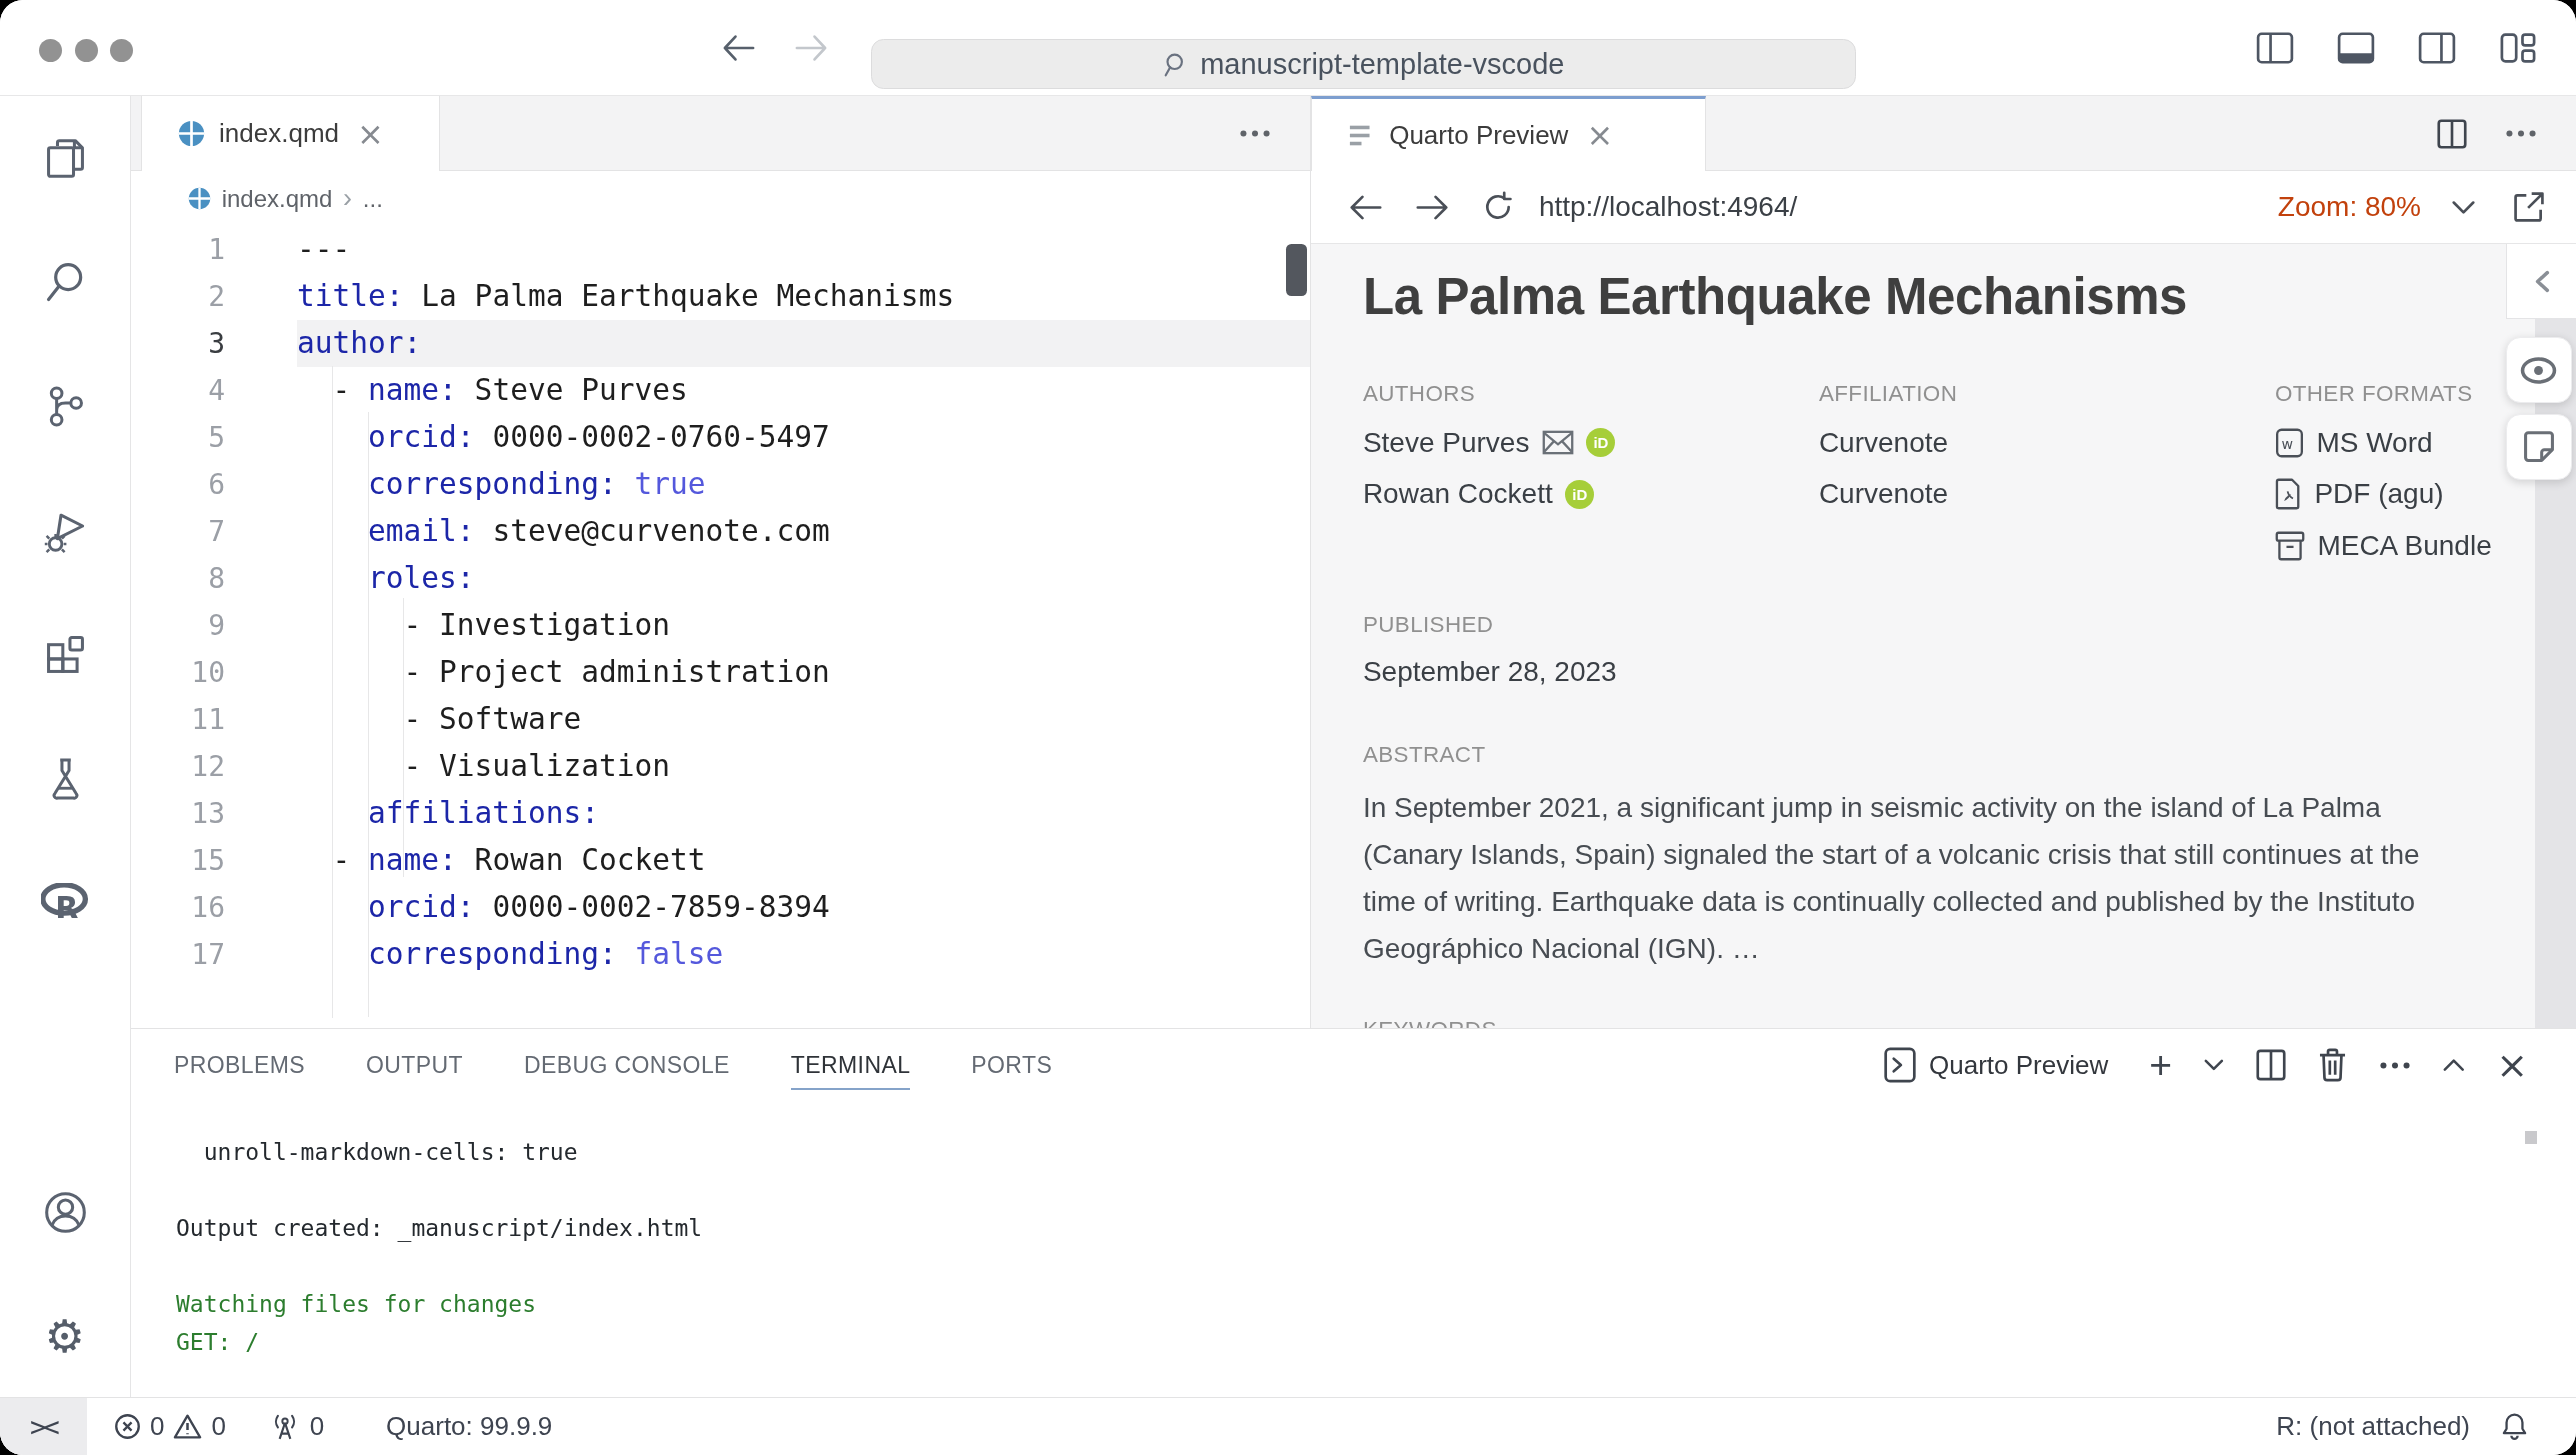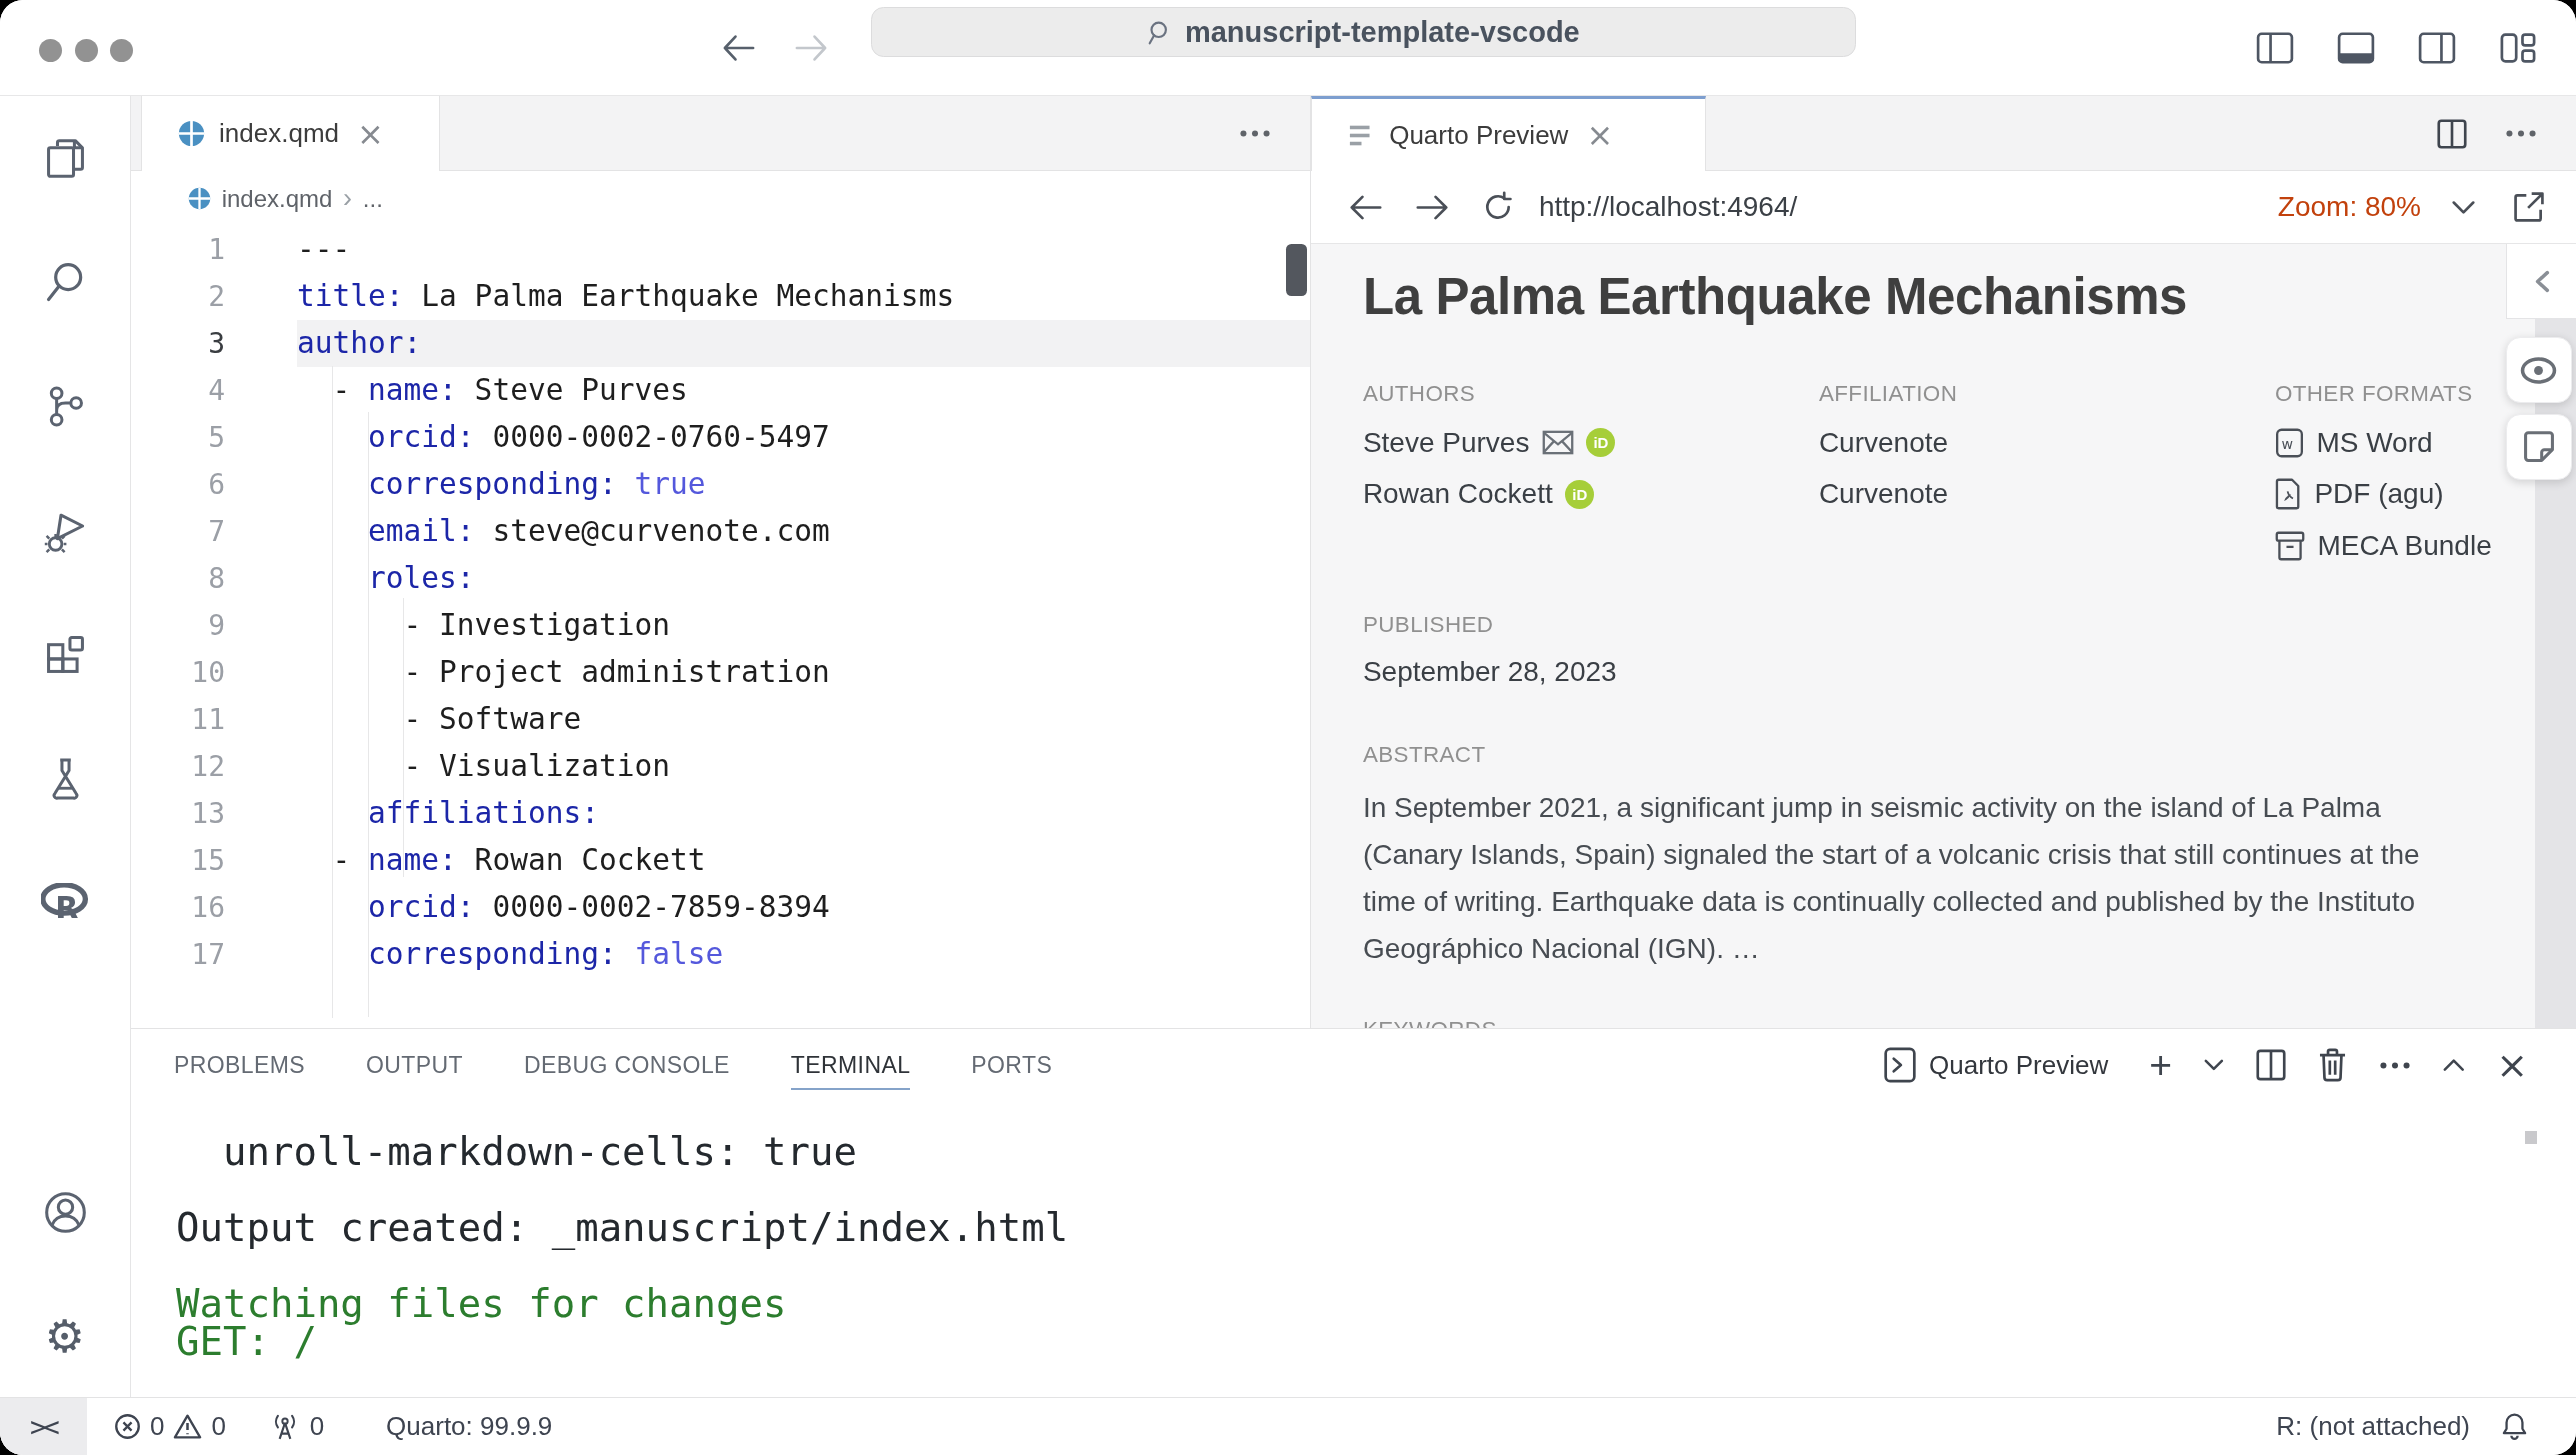--- a/index.html
+++ b/index.html
@@ -4,23 +4,23 @@
 <style>
   html,body{margin:0;padding:0;background:#000;}
   .window{position:relative;width:2576px;height:1455px;background:#ffffff;border-radius:23px;
     overflow:hidden;font-family:"Liberation Sans",sans-serif;color:#3c3c3c;}
   svg{display:block;}
   
   .titlebar{position:relative;height:95px;border-bottom:0.9px solid #e7e7e8;background:#fff;}
   .dots{position:absolute;left:39px;top:39px;display:flex;gap:12.5px;}
   .dot{width:23px;height:23px;border-radius:50%;background:#929292;}
   .navarrows{position:absolute;left:721px;top:0;height:95px;display:flex;align-items:center;gap:36px;}
-  .searchpill{position:absolute;left:871px;top:7px;width:985px;height:50px;background:#ececec;
+  .searchpill{position:absolute;left:871px;top:39px;width:985px;height:50px;background:#ececec;
     border:1.8px solid #dcdcdd;border-radius:12.5px;display:flex;align-items:center;justify-content:center;
-    gap:10.7px;font-size:29px;color:#49525e;box-sizing:border-box;font-weight:bold;}
+    gap:10.7px;font-size:29px;color:#49525e;box-sizing:border-box;}
   .wincontrols{position:absolute;right:39px;top:0;height:95px;display:flex;align-items:center;gap:43px;}
   
   .main{position:absolute;top:96px;left:0;right:0;bottom:57px;display:flex;}
   .activitybar{width:130px;border-right:0.9px solid #e5e5e6;display:flex;flex-direction:column;background:#fff;flex:none;}
   .abicon{height:124px;display:flex;align-items:center;justify-content:center;}
   .ab-bottom{margin-top:auto;}
   .rightside{flex:1;display:flex;flex-direction:column;min-width:0;}
   .editors{height:932px;display:flex;flex:none;}
   .editorcol{width:1179px;flex:none;display:flex;flex-direction:column;}
   .vdiv{width:0.9px;background:#e3e3e4;flex:none;}
@@ -74,21 +74,21 @@
   
   .panel{flex:1;border-top:0.9px solid #e3e3e4;display:flex;flex-direction:column;position:relative;background:#fff;min-height:0;}
   .panelheader{height:72px;display:flex;align-items:center;padding-left:43px;gap:61px;flex:none;position:relative;}
   .ptab{height:72px;display:flex;align-items:center;font-size:23px;letter-spacing:0.4px;color:#646a73;position:relative;}
   .ptab.active{color:#2f3338;}
   .ptab.active::after{content:"";position:absolute;left:0;right:0;bottom:10.7px;height:2.7px;background:#85a3c9;}
   .panelactions{position:absolute;right:48px;top:0;height:72px;display:flex;align-items:center;gap:32px;}
   .termlabel{font-size:26px;color:#33373d;margin-left:12.5px;margin-right:9px;}
   .plus{font-size:39px;color:#3f454e;font-weight:200;}
   .pclose{font-size:38px;color:#3f454e;font-family:"DejaVu Sans",sans-serif;}
-  .terminal{flex:1;padding:32px 0 0 45px;font-family:"DejaVu Sans Mono",monospace;font-size:39px;color:#24292e;overflow:hidden;}
+  .terminal{flex:1;padding:32px 0 0 45px;font-family:"DejaVu Sans Mono",monospace;font-size:23px;color:#24292e;overflow:hidden;}
   .tline{height:38px;line-height:38px;white-space:pre;}
   .tline.green{color:#2c7d2e;}
   .tsq{position:absolute;top:102px;right:39px;width:12.5px;height:12.5px;background:#c9c9cc;}
   
   .statusbar{position:absolute;left:0;right:0;bottom:0;height:57px;border-top:0.9px solid #e3e3e4;background:#fff;
     display:flex;align-items:center;font-size:26px;color:#3e4450;}
   .remotebox{width:87px;height:100%;background:#ececee;display:flex;align-items:center;justify-content:center;
     font-family:"DejaVu Sans Mono",monospace;font-size:27px;letter-spacing:-2.7px;color:#3e4450;flex:none;}
   .sitem{display:flex;align-items:center;gap:9px;}
   .sgroup{display:flex;align-items:center;gap:23px;margin-left:27px;}

